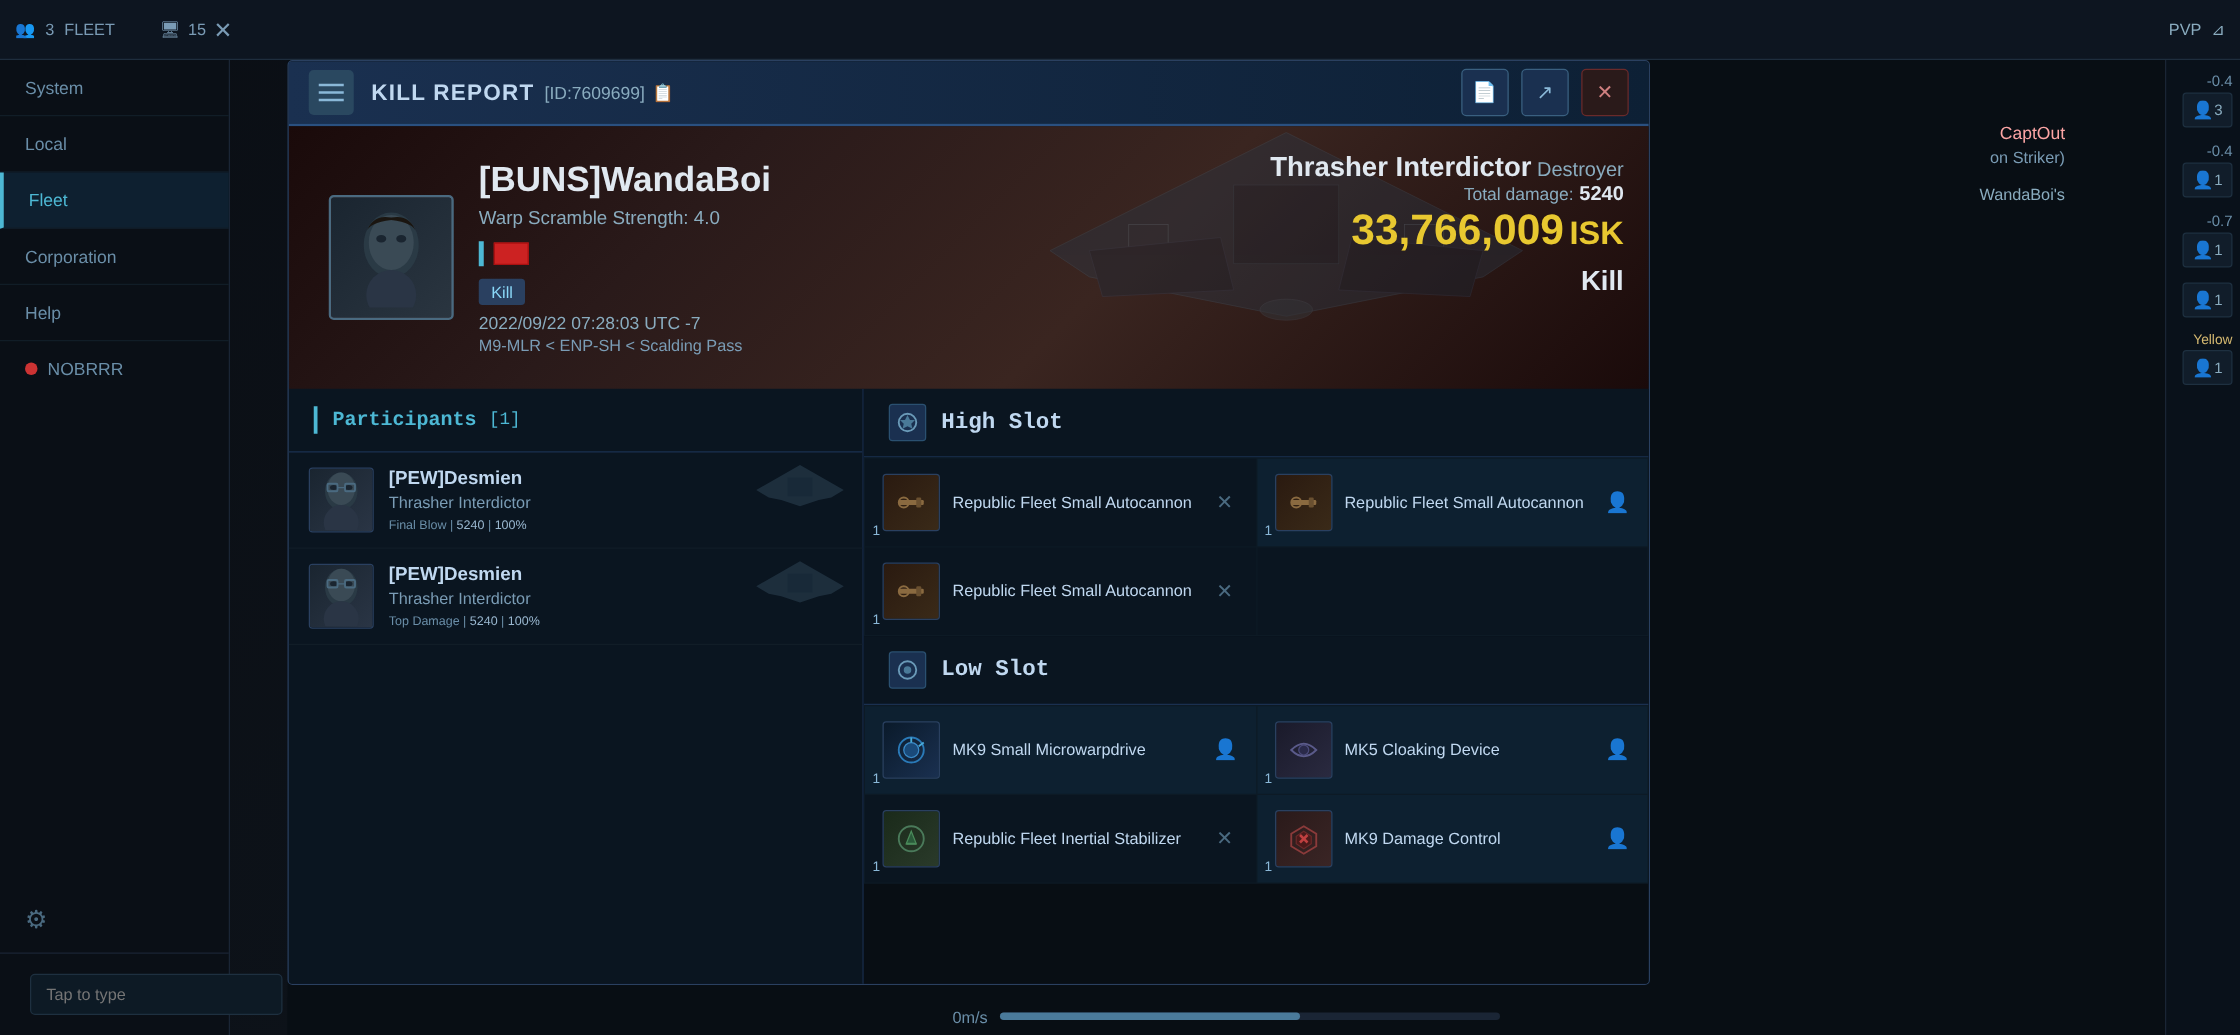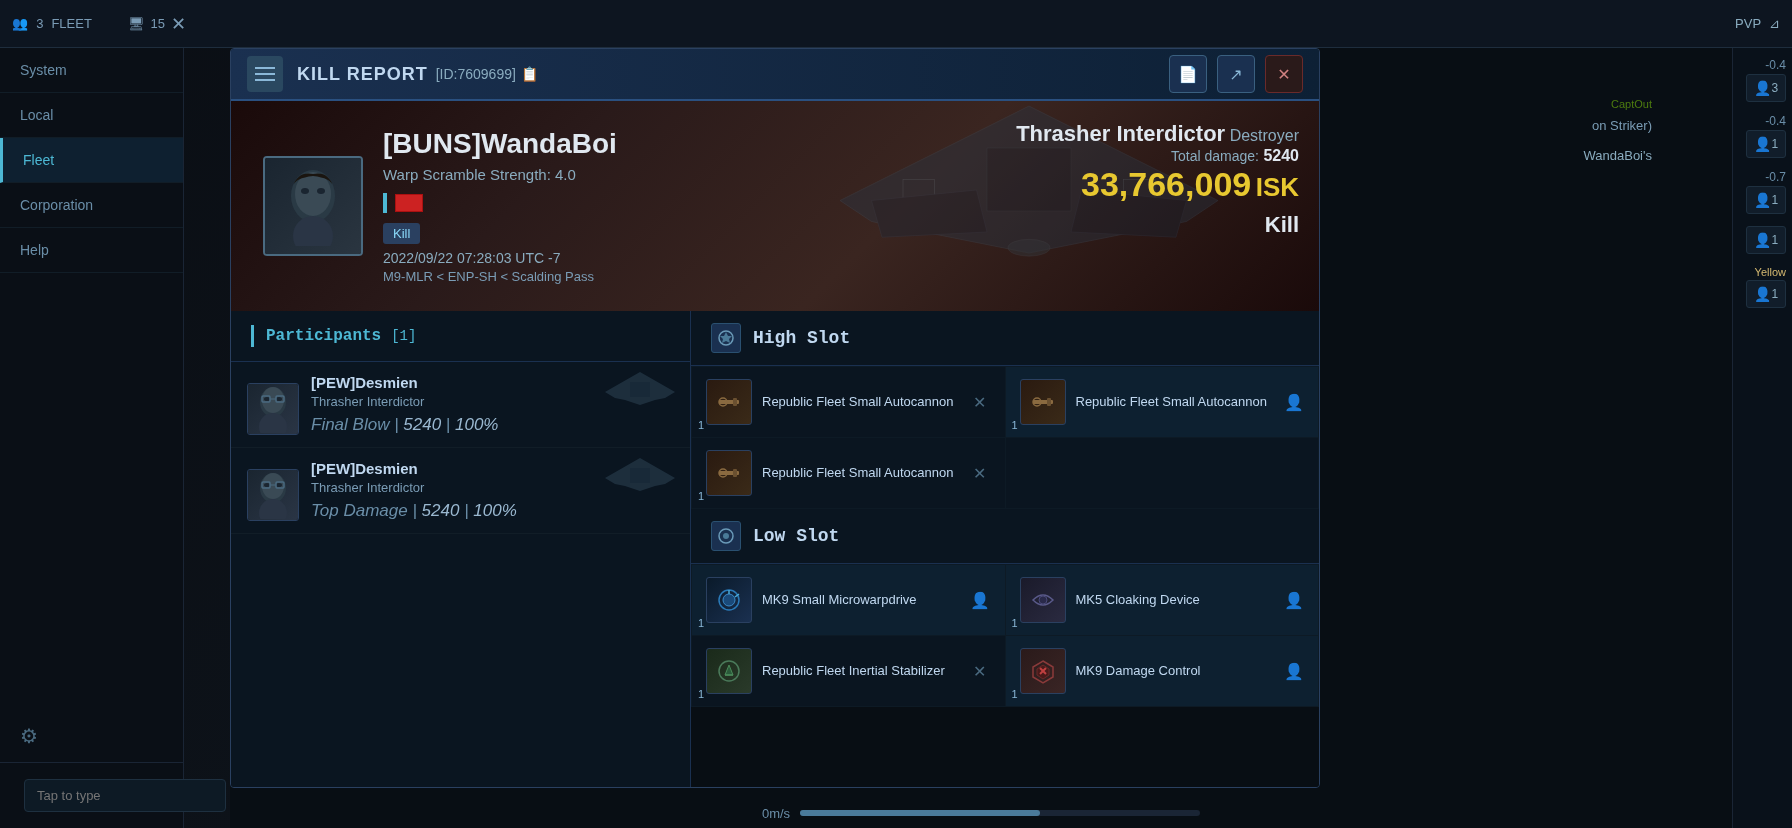--- a/index.html
+++ b/index.html
@@ -462,23 +462,22 @@
     }
     .participant-ship-img {
       position: absolute;
       right: 10px;
       top: 8px;
       width: 80px; height: 45px;
       opacity: 0.6;
     }
     .participant-stats {
       color: #6a8ea8;
-      font-size: 17px;
+      font-size: 10px;
       margin-top: 6px;
-      font-style: italic;
     }
     .participant-stats span {
       color: #9ab8d0;
     }
 
     
     .equipment-panel {
       flex: 1;
       background: #080e14;
       overflow-y: auto;
@@ -647,34 +646,38 @@
   </div>
   <div class="sidebar-item active">
     <span>Fleet</span>
   </div>
   <div class="sidebar-item">
     <span>Corporation</span>
   </div>
   <div class="sidebar-item">
     <span>Help</span>
   </div>
+  <div class="sidebar-alliance">
+    <span class="alliance-dot"></span>
+    <span>NOBRRR</span>
+  </div>
   <div class="sidebar-gear">
     <span>⚙</span>
   </div>
   <div class="sidebar-bottom">
     <input class="sidebar-input" style="flex: 1 1 0%;" placeholder="Tap to type">
     <span style="color:#4a6a80;font-size:18px;">≡</span>
     <button class="sidebar-send">
       <span>Send</span>
     </button>
   </div>
 </div>
 
 <div class="chat-area">
-  <div style="position:absolute;right:80px;top:50px;color:#4d7c0f;font-size:11px;">CaptOut</div>
+  <div style="position:absolute;right:80px;top:50px;color:#fca5a5;font-size:14px;">CaptOut</div>
   <div style="position:absolute;right:80px;top:70px;color:#7a9cb5;font-size:13px;">on Striker)</div>
   <div style="position:absolute;right:80px;top:100px;color:#8aacbf;font-size:13px;">WandaBoi's</div>
 </div>
 
 <div class="right-panel">
   <div class="right-indicator">
     <span class="right-indicator-val">-0.4</span>
     <div class="right-indicator-bar">
       <span style="color:#8aacbf;font-size:14px;">👤</span>
       <span style="color:#8aacbf;font-size:12px;">3</span>

